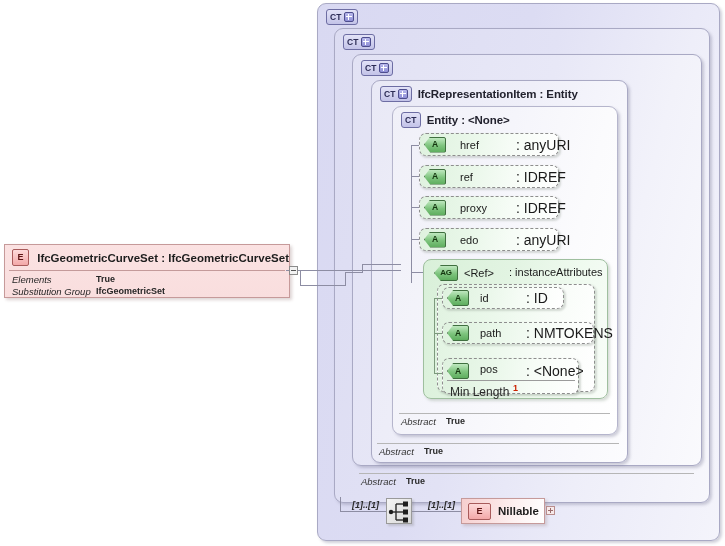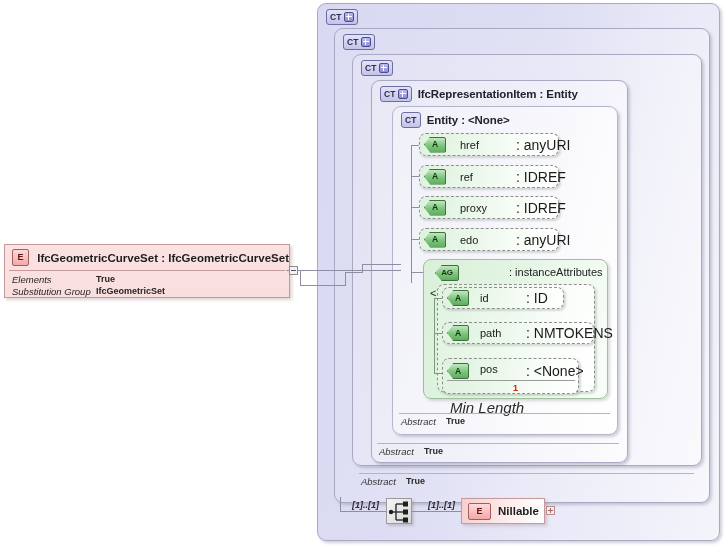--- a/index.html
+++ b/index.html
@@ -122,21 +122,21 @@
     position:absolute;box-sizing:border-box;
     border:1px dashed #8e8e8e;
     border-radius:7px;
     background:linear-gradient(100deg,#e1f3e1 0%,#ebf8eb 35%,#f7fcf7 65%,#ffffff 100%);
     box-shadow:1.5px 1.5px 2px rgba(130,140,130,.28);
   }
   .facet-row{
     position:absolute;height:14px;border-top:1px solid #9b9b9b;
     font-size:9px;
   }
-  .facet-row .fl{position:absolute;left:3px;top:18px;font-style:italic;font-size:15px;color:#2b2b2b;}
+  .facet-row .fl{position:absolute;left:3px;top:4px;font-size:12px;color:#2b2b2b;}
   .facet-row .fv{position:absolute;top:2px;font-size:9px;font-weight:bold;color:#cc2200;}
 
   
   .el-box{
     position:absolute;box-sizing:border-box;
     border:1px solid #c69a9a;
     background:linear-gradient(180deg,#fbe2e2 0%,#f9dede 100%);
     box-shadow:2px 2px 3px rgba(150,120,120,.32);
   }
   .el-head{
@@ -301,21 +301,21 @@
     <span class="attr-type" style="left:96px;">: IDREF</span>
   </div>
 
   <div class="attr-box" style="left:419px;top:228px;width:140px;height:23px;">
     <span class="badge-a">A</span>
     <span class="attr-name" style="left:40px;">edo</span>
     <span class="attr-type" style="left:96px;">: anyURI</span>
   </div>
 
   <div class="ag-box" style="left:423px;top:259px;width:185px;height:140px;">
-    <div style="position:absolute;left:6px;top:5px;display:flex;align-items:center;gap:6px;flex-direction:column;">
+    <div style="position:absolute;left:6px;top:5px;display:flex;align-items:center;gap:6px;">
       <span class="badge-a ag">AG</span>
       <span style="font-size:11px;color:#1a1a1a;">&lt;Ref&gt;</span>
     </div>
     <span style="position:absolute;left:85px;top:6px;font-size:11px;color:#1a1a1a;white-space:nowrap;">: instanceAttributes</span>
 
     <div class="ag-inner" style="left:13px;top:24px;width:158px;height:108px;"></div>
 
     <div class="vline g" style="left:10px;top:38px;height:75px;"></div>
     <div class="hline g" style="left:10px;top:38px;width:8px;"></div>
     <div class="hline g" style="left:10px;top:73px;width:8px;"></div>

